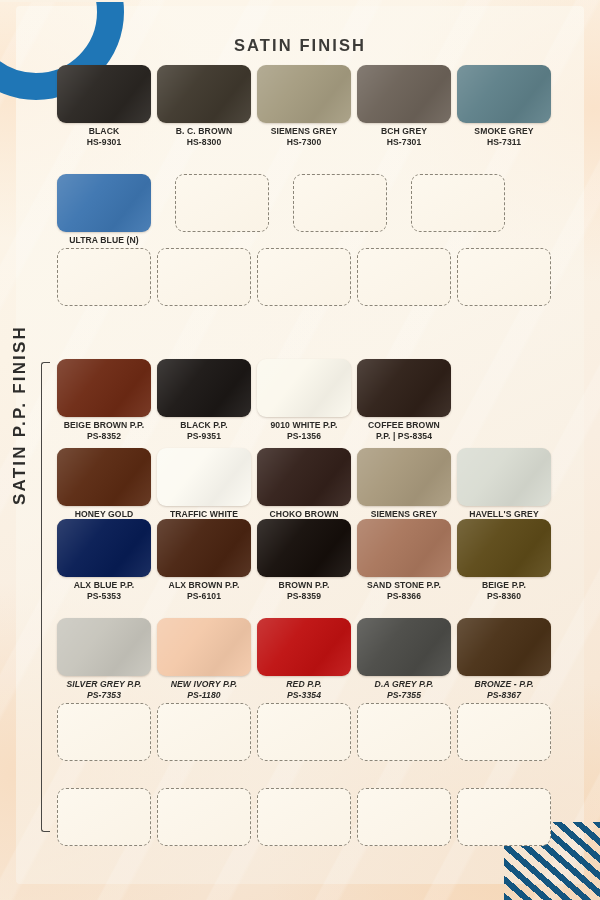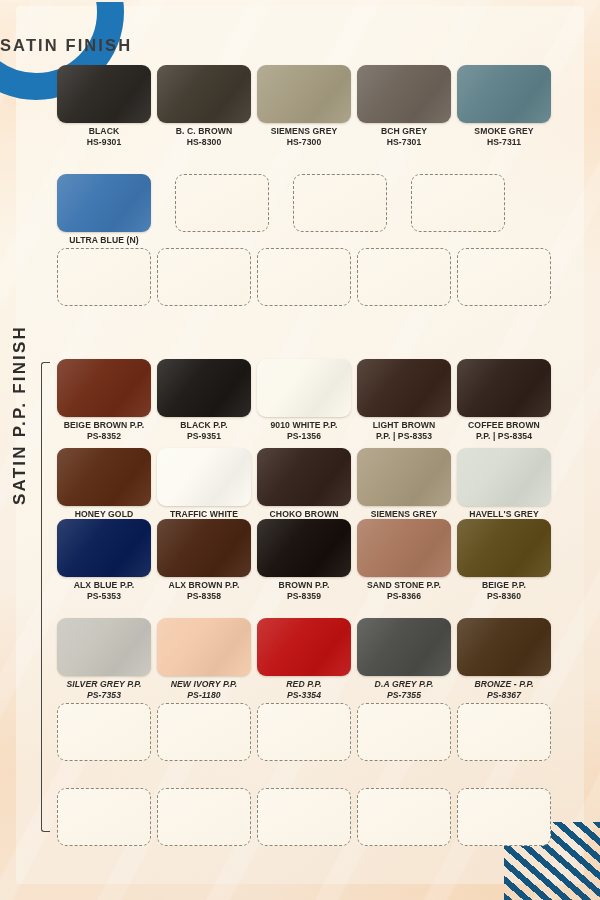--- a/index.html
+++ b/index.html
@@ -103,20 +103,21 @@
       #14557f 6px,
       rgba(255,255,255,0) 6px,
       rgba(255,255,255,0) 13px
     );
   }
 
   
   .section-title {
     position: absolute;
     width: 100%;
+    text-align: center;
     font-size: 16.5px;
     font-weight: bold;
     letter-spacing: 2.1px;
     color: #3c3b38;
   }
 
   
   #side-label {
     position: absolute;
     left: 10px;
@@ -303,25 +304,20 @@
         <div class="chip" style="background: rgb(27, 23, 21);"></div>
         <div class="caption">BLACK P.P.
 PS-9351</div>
       </div>
       <div class="cell">
         <div class="chip" style="background: rgb(251, 248, 237);"></div>
         <div class="caption">9010 WHITE P.P.
 PS-1356</div>
       </div>
       <div class="cell">
-        <div class="chip" style="background: rgb(57, 36, 26);"></div>
-        <div class="caption">LIGHT BROWN
-P.P. | PS-8353</div>
-      </div>
-      <div class="cell">
         <div class="chip" style="background: rgb(47, 32, 24);"></div>
         <div class="caption">COFFEE BROWN
 P.P. | PS-8354</div>
       </div>
     </div>
   <div class="grid" id="pp-row-2">
       <div class="cell">
         <div class="chip" style="background: rgb(91, 42, 18);"></div>
         <div class="caption">HONEY GOLD
 P.P. | PS-5089</div>
@@ -349,21 +345,21 @@
     </div>
   <div class="grid" id="pp-row-3">
       <div class="cell">
         <div class="chip" style="background: rgb(7, 28, 84);"></div>
         <div class="caption">ALX BLUE P.P.
 PS-5353</div>
       </div>
       <div class="cell">
         <div class="chip" style="background: rgb(74, 36, 17);"></div>
         <div class="caption">ALX BROWN P.P.
-PS-8358</div>
+PS-6101</div>
       </div>
       <div class="cell">
         <div class="chip" style="background: rgb(21, 14, 10);"></div>
         <div class="caption">BROWN P.P.
 PS-8359</div>
       </div>
       <div class="cell">
         <div class="chip" style="background: rgb(169, 118, 92);"></div>
         <div class="caption">SAND STONE P.P.
 PS-8366</div>

